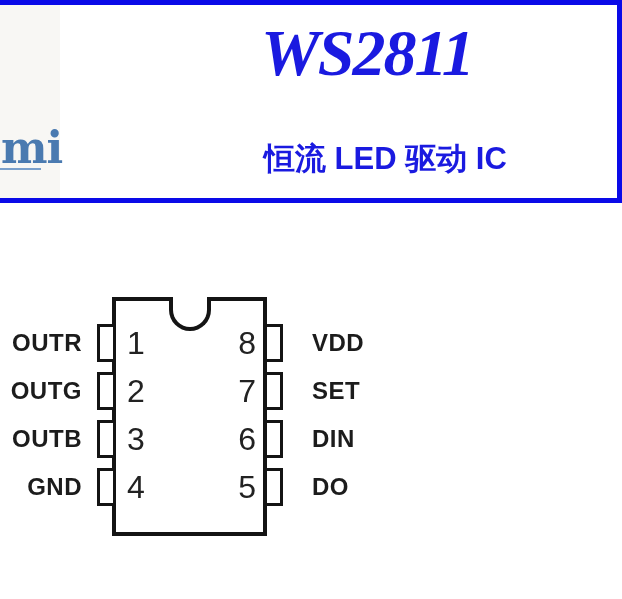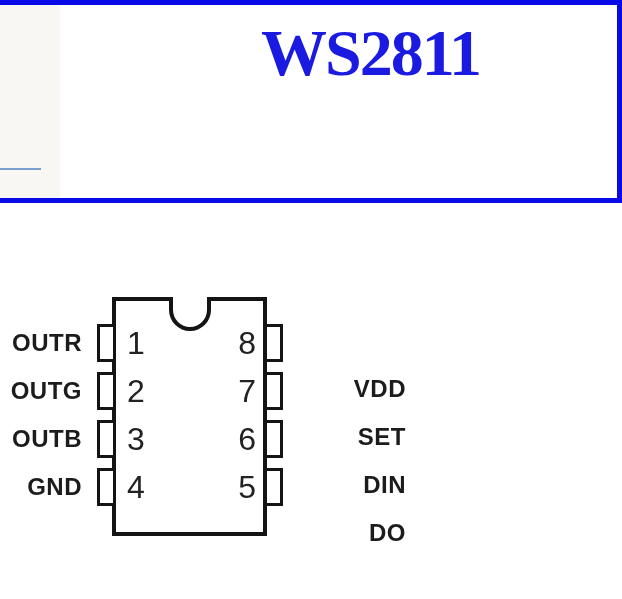--- a/index.html
+++ b/index.html
@@ -36,20 +36,21 @@
   }
   
   .doc-title {
     position: absolute; left: 261px; top: 20px;
     font-family: "Liberation Serif", serif;
     font-weight: bold;
     font-size: 66px; line-height: 66px;
     letter-spacing: -2px;
     color: #1a1ae0;
     white-space: nowrap;
+    font-style: italic;
   }
   .doc-subtitle {
     position: absolute; left: 264px;
     font-weight: bold;
     font-size: 31px; line-height: 36px;
     color: #1a1ae0;
     white-space: nowrap;
   }
   .doc-subtitle.line1 { top: 95px; }
   .doc-subtitle.line2 { top: 141px; }
@@ -92,35 +93,37 @@
   .pin-label {
     position: absolute;
     height: 38px; line-height: 38px;
     font-weight: bold;
     font-size: 24px;
     letter-spacing: 0.5px;
     color: #1c1c1c;
     white-space: nowrap;
   }
   .pin-label.left  { left: -10px; width: 92px; text-align: right; }
-  .pin-label.right { left: 296px; width: 110px; text-align: right; margin-top: 46px; }
+  .pin-label.right { left: 312px; width: 110px; text-align: left; }
 </style>
 </head>
 <body>
 
 <div class="page">
 
   <div class="rule rule-top"></div>
   <div class="rule rule-right"></div>
   <div class="rule rule-bottom"></div>
 
   <div class="logo-backdrop"></div>
+  <div class="logo-text">mi</div>
   <div class="logo-underline"></div>
 
   <div class="doc-title">WS2811</div>
+  <div class="doc-subtitle line2">恒流 LED 驱动 IC</div>
 
   <div>
     <div class="chip-body">
       <div class="chip-notch"></div>
     </div>
 
     <div class="pin left row-1"></div>
     <div class="pin left row-2"></div>
     <div class="pin left row-3"></div>
     <div class="pin left row-4"></div>

